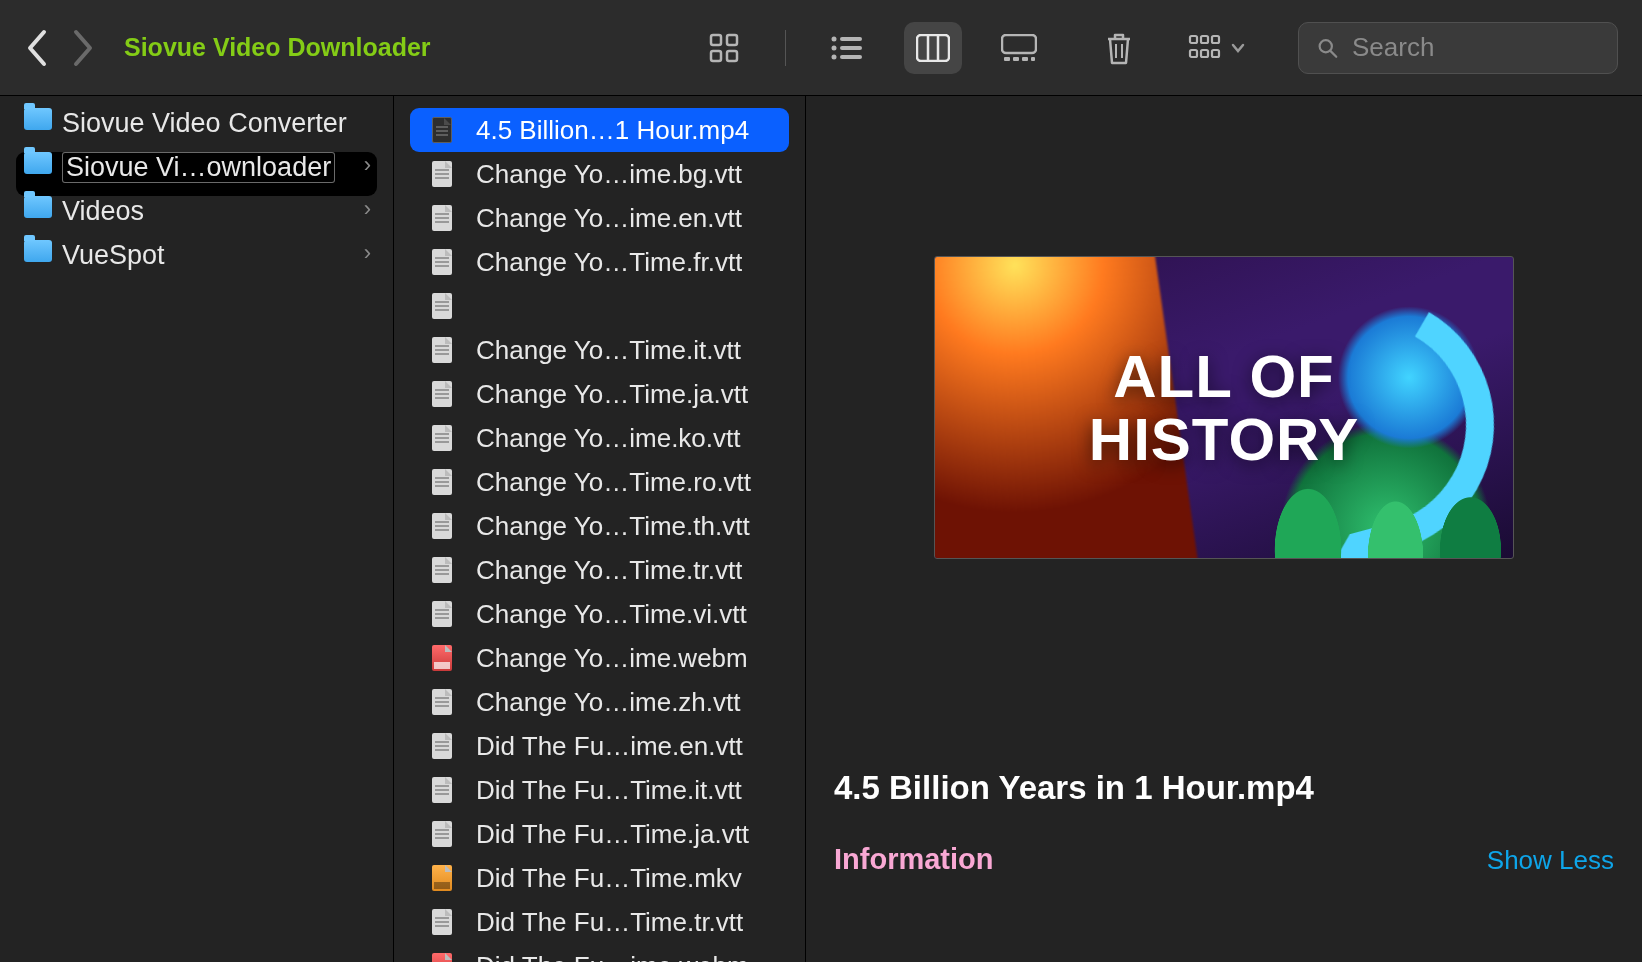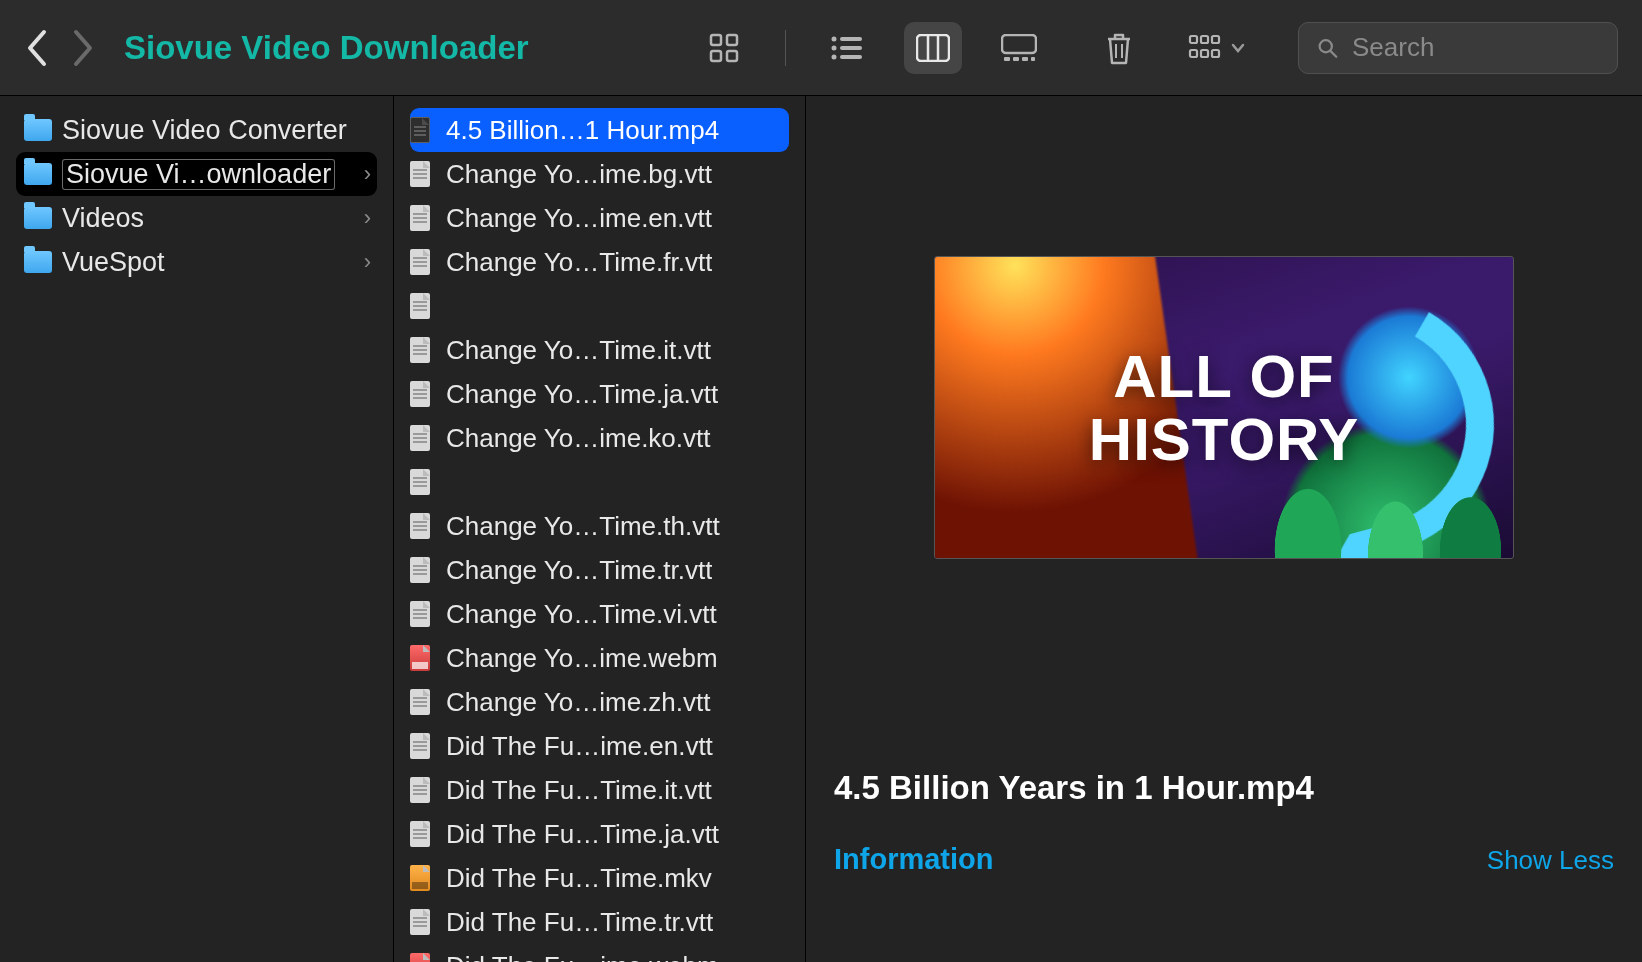--- a/index.html
+++ b/index.html
@@ -33,23 +33,23 @@
       margin-right: 16px;
     }
     .nav-arrow {
       font-size: 36px;
       line-height: 1;
       cursor: default;
     }
     .nav-back { color: #e0e0e0; }
     .nav-fwd  { color: #6a6a6a; }
     .title {
-      font-size: 33px;
+      font-size: 25px;
       font-weight: 700;
-      color: #14b8a6;
+      color: #84cc16;
       flex: 0 0 auto;
     }
     .spacer { flex: 1 1 auto; }
     .view-group {
       display: flex;
       align-items: center;
       gap: 28px;
       padding: 0 10px;
     }
     .view-btn {
@@ -121,21 +121,21 @@
     }
     .col3 {
       flex: 1 1 auto;
       display: flex;
       flex-direction: column;
       overflow: hidden;
     }
     
     .folder-row {
       display: flex;
-      align-items: center;
+      align-items: flex-start;
       gap: 10px;
       height: 44px;
       border-radius: 9px;
       padding: 0 8px;
       font-size: 27px;
       color: #e8e8e8;
       position: relative;
     }
     .folder-row.selected {
       background: #000000;
@@ -173,23 +173,23 @@
 
     
     .file-list {
       display: flex;
       flex-direction: column;
       gap: 0px;
     }
     .file-row{
       display:flex;
       align-items:center;
-      gap:16px;
+      gap:24px;
       height:44px;
-      padding:0 0;
+      padding:0 22px;
       border-radius:9px;
       font-size:26px;
       color:#e8e8e8;
       white-space: nowrap;
     }
     .file-row .fname{
       overflow:hidden;
       text-overflow:ellipsis;
     }
     .file-row.selected{
@@ -316,21 +316,21 @@
     }
     .info-row{
       display:flex;
       justify-content:space-between;
       align-items:baseline;
       margin-top:36px;
     }
     .info-row .lbl{
       font-size:29px;
       font-weight:700;
-      color:#0ea5e9;
+      color:#f9a8d4;
     }
     .info-row .link{
       font-size:26px;
       color:#0ea5e9;
     }
   </style>
 </head>
 <body>
 
 <div class="toolbar">
@@ -469,20 +469,21 @@
         <div class="file-row">
           <div class="doc-icon doc"></div>
           <div class="fname">Change Yo…Time.ja.vtt</div>
         </div>
         <div class="file-row">
           <div class="doc-icon doc"></div>
           <div class="fname">Change Yo…ime.ko.vtt</div>
         </div>
         <div class="file-row">
           <div class="doc-icon doc"></div>
+          <div class="fname">Change Yo…Time.ro.vtt</div>
         </div>
         <div class="file-row">
           <div class="doc-icon doc"></div>
           <div class="fname">Change Yo…Time.th.vtt</div>
         </div>
         <div class="file-row">
           <div class="doc-icon doc"></div>
           <div class="fname">Change Yo…Time.tr.vtt</div>
         </div>
         <div class="file-row">

